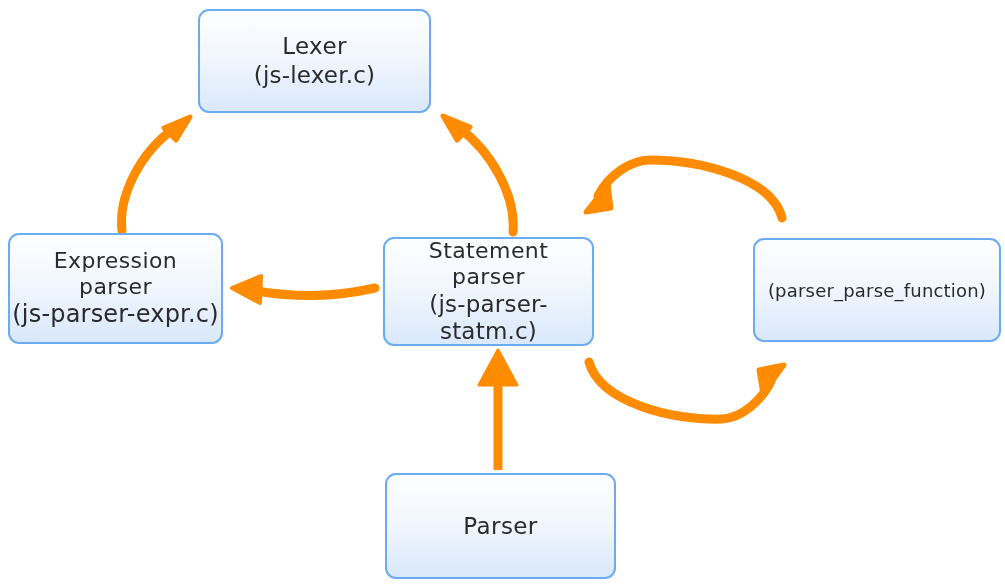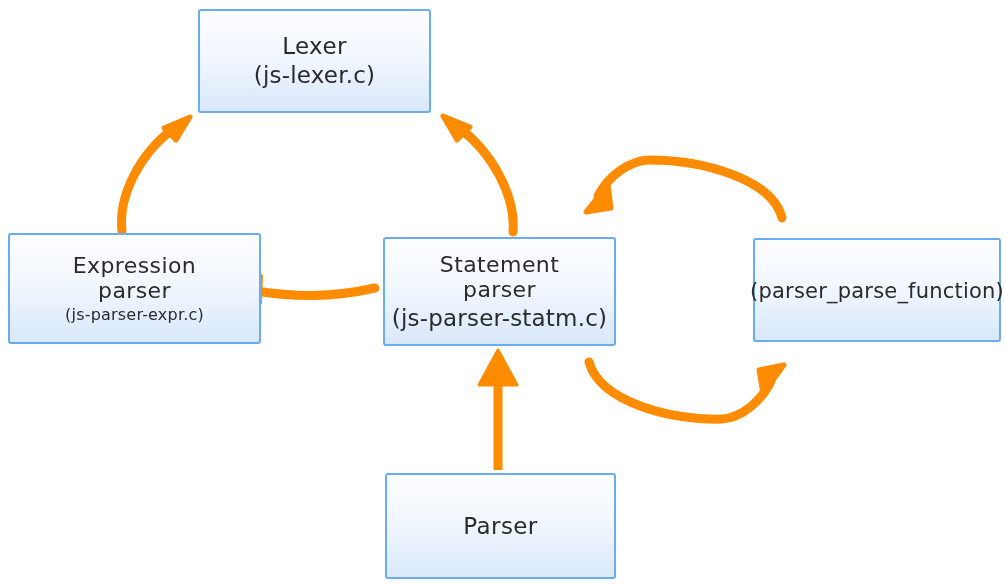--- a/index.html
+++ b/index.html
@@ -9,46 +9,46 @@
     font-family:"DejaVu Sans", sans-serif;
     overflow:hidden;
     position:relative;
   }
   #stage{position:absolute;left:0;top:0;width:1005px;height:584px;}
 
   .node{
     position:absolute;
     box-sizing:border-box;
     border:2px solid #6bacf0;
-    border-radius:3px;
+    border-radius:11px;
     background:linear-gradient(to bottom,#fdfeff 0%,#f2f7fe 45%,#d9e8fb 100%);
     display:flex;
     flex-direction:column;
     align-items:center;
     justify-content:center;
     text-align:center;
     color:#2b2b2b;
     line-height:1.16;
     box-shadow:0 0 0 0 rgba(0,0,0,0);
   }
   .node .title{font-size:23px;letter-spacing:0.4px;}
   .node .sub{font-size:23px;letter-spacing:0.2px;margin-top:2px;}
 
   
   #node-lexer      {left:198px; top:9px;   width:233px; height:104px;}
-  #node-expr       {left:8px;   top:233px; width:253px; height:111px;}
-  #node-statm      {left:383px; top:237px; width:233px; height:109px;}
+  #node-expr       {left:8px;   top:233px; width:215px; height:111px;}
+  #node-statm      {left:383px; top:237px; width:211px; height:109px;}
   #node-function   {left:753px; top:238px; width:248px; height:104px;}
   #node-parser     {left:385px; top:473px; width:231px; height:106px;}
 
   #node-expr .title,
   #node-statm .title{font-size:22px;}
   #node-function .title{font-size:23px;}
-  #node-function .sub{font-size:21px;}
-  #node-expr .sub{font-size:16px;}
+  #node-function .sub{font-size:18px;}
+  #node-expr .sub{font-size:24px;}
 
   #arrows{position:absolute;left:0;top:0;width:1005px;height:584px;pointer-events:none;}
 </style>
 </head>
 <body>
 
 <div id="stage">
 
   <svg id="arrows" viewBox="0 0 1005 584" width="1005" height="584" xmlns="http://www.w3.org/2000/svg">
 

